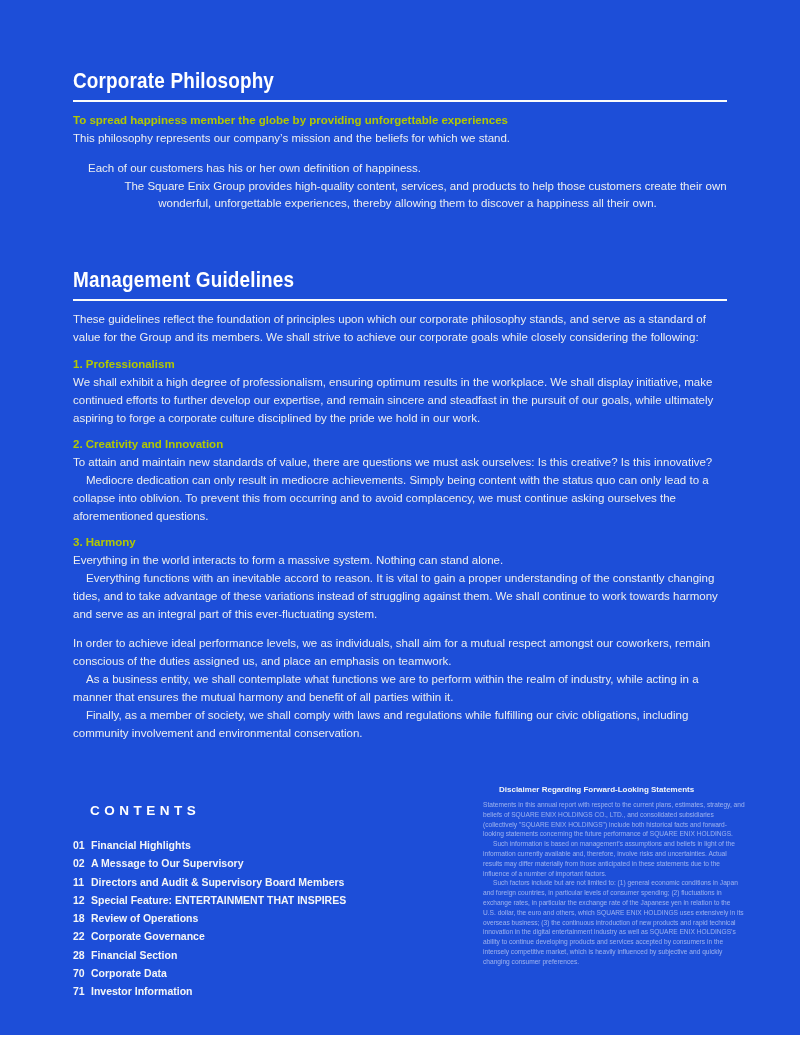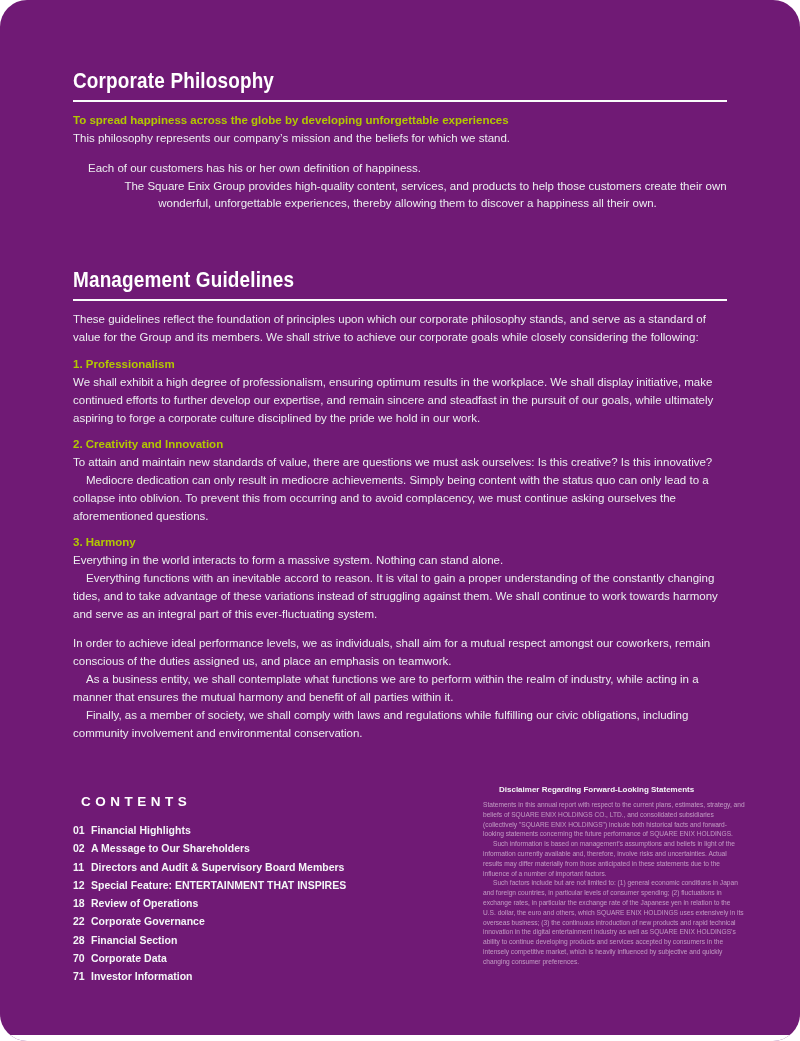--- a/index.html
+++ b/index.html
@@ -5,23 +5,22 @@
   html, body { margin: 0; padding: 0; }
   body {
     width: 800px; height: 1041px;
     background: #ffffff;
     font-family: "Liberation Sans", sans-serif;
     -webkit-font-smoothing: antialiased;
   }
   .page {
     position: relative;
     width: 800px; height: 1041px;
-    background: #701a75;
+    background: #1d4ed8;
     overflow: hidden;
-    border-radius: 27px;
   }
   .bottom-strip {
     position: absolute; left: 0; bottom: 0;
     width: 100%; height: 6px;
     background: #ffffff;
   }
 
   
   .philosophy  { position: absolute; left: 73px; top: 68px;  width: 654px; }
   .guidelines  { position: absolute; left: 73px; top: 267px; width: 654px; }
@@ -82,21 +81,21 @@
     color: #B2C800;
     font-size: 11.5px;
     font-weight: bold;
     line-height: 18px;
   }
   .mg-section { margin-bottom: 8px; }
   .closing { margin-top: 11px; }
 
   
   .contents-title {
-    margin: 8px;
+    margin: 17px;
     color: #ffffff;
     font-size: 13.5px;
     font-weight: bold;
     letter-spacing: 4.5px;
     line-height: 16px;
   }
   .toc-list { margin-top: 11px; }
   .toc-row {
     display: flex;
     color: #F4F6F7;
@@ -123,21 +122,21 @@
   .disclaimer-body p.indent { text-indent: 10px; }
 </style>
 </head>
 <body>
 
 <div class="page">
 
   <section class="philosophy">
     <h1 class="section-title">Corporate Philosophy</h1>
     <div class="rule"></div>
-    <p class="tagline">To spread happiness across the globe by developing unforgettable experiences</p>
+    <p class="tagline">To spread happiness member the globe by providing unforgettable experiences</p>
     <p class="subtitle">This philosophy represents our company’s mission and the beliefs for which we stand.</p>
     <div class="phil-body">
       <div>Each of our customers has his or her own definition of happiness.</div>
       <div class="phil-cont">The Square Enix Group provides high-quality content, services, and products to help those customers create their own wonderful, unforgettable experiences, thereby allowing them to discover a happiness all their own.</div>
     </div>
   </section>
 
   <section class="guidelines">
     <h1 class="section-title">Management Guidelines</h1>
     <div class="rule"></div>
@@ -167,21 +166,21 @@
 
   <section class="contents">
     <h2 class="contents-title">CONTENTS</h2>
     <div class="toc-list">
         <div class="toc-row">
           <span class="toc-num">01</span>
           <span class="toc-label">Financial Highlights</span>
         </div>
         <div class="toc-row">
           <span class="toc-num">02</span>
-          <span class="toc-label">A Message to Our Shareholders</span>
+          <span class="toc-label">A Message to Our Supervisory</span>
         </div>
         <div class="toc-row">
           <span class="toc-num">11</span>
           <span class="toc-label">Directors and Audit &amp; Supervisory Board Members</span>
         </div>
         <div class="toc-row">
           <span class="toc-num">12</span>
           <span class="toc-label">Special Feature: ENTERTAINMENT THAT INSPIRES</span>
         </div>
         <div class="toc-row">

